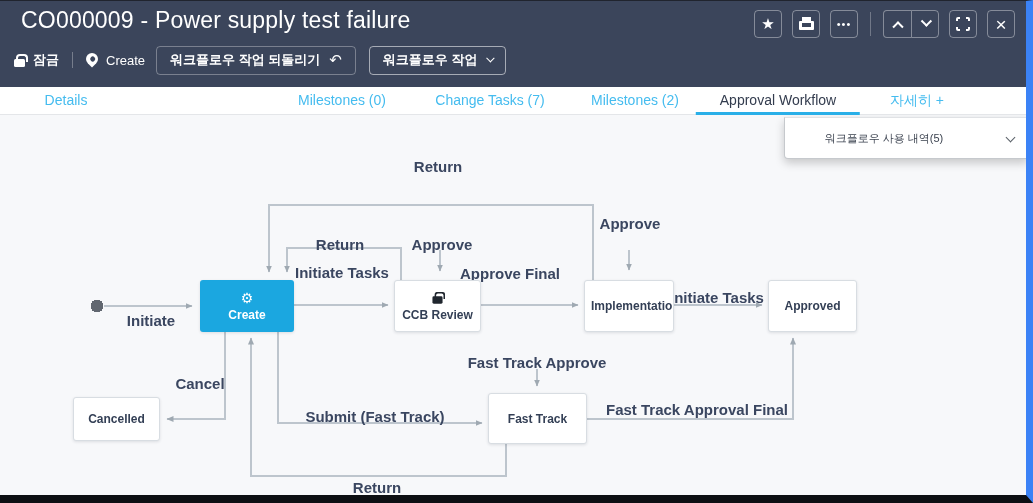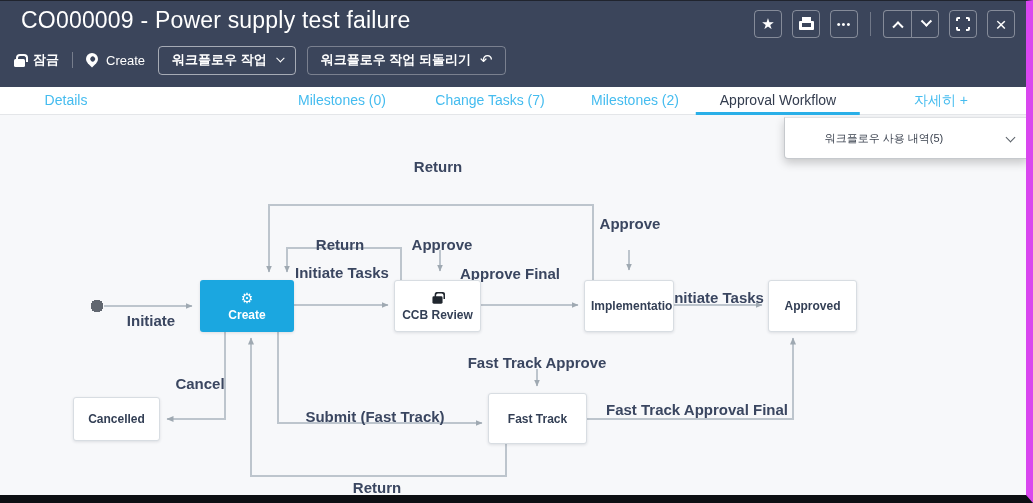--- a/index.html
+++ b/index.html
@@ -3,21 +3,21 @@
 <meta charset="utf-8">
 <style>
   * { margin:0; padding:0; box-sizing:border-box; }
   html,body { background:#e9e9e9; }
   body { font-family:"Liberation Sans","DejaVu Sans",sans-serif; }
 
   .window{
     position:relative; width:1033px; height:503px; overflow:hidden;
     background:#f7f8fa;
     border-top:1px solid #20242e;
-    border-right:7px solid #d946ef;
+    border-right:7px solid #3b82f6;
     border-bottom:8px solid #0d0f13;
   }
 
   
   .titlebar{ position:absolute; left:0; top:0; right:0; height:86px; background:#3B455B; color:#fff; }
   .title{ position:absolute; left:21px; top:6px; font-size:23px; font-weight:400; letter-spacing:.2px; color:#fff; white-space:nowrap; }
 
   .tb-actions{ position:absolute; right:11px; top:9px; display:flex; align-items:center; }
   .icon-btn{ width:28px; height:28px; border:1px solid rgba(255,255,255,.38); border-radius:4px;
     display:flex; align-items:center; justify-content:center; color:#fff; background:transparent; cursor:pointer; }
@@ -125,38 +125,38 @@
         <span class="close-glyph">×</span>
       </div>
     </div>
 
     <div class="action-row">
       <span class="lock" style="color:#fff;"></span>
       <span class="ar-label">잠금</span>
       <span class="ar-divider"></span>
       <span class="pin"></span>
       <span class="ar-label plain">Create</span>
+      <div class="hdr-btn secondary">
+        <span>워크플로우 작업 되돌리기</span>
+        <span class="undo-glyph">↶</span>
+      </div>
       <div class="hdr-btn primary">
         <span>워크플로우 작업</span>
         <span class="chev down small" style="margin-top:2px;"></span>
-      </div>
-      <div class="hdr-btn secondary">
-        <span>워크플로우 작업 되돌리기</span>
-        <span class="undo-glyph">↶</span>
       </div>
     </div>
   </div>
 
   <div class="tabbar">
     <div class="tab" style="left:66px;">Details</div>
     <div class="tab" style="left:342px;">Milestones (0)</div>
     <div class="tab" style="left:490px;">Change Tasks (7)</div>
     <div class="tab" style="left:635px;">Milestones (2)</div>
     <div class="tab active" style="left:778px;">Approval Workflow</div>
-    <div class="tab" style="left:941px;">자세히 +</div>
+    <div class="tab" style="left:917px;">자세히 +</div>
   </div>
 
   <div class="content">
 
     <div class="history-panel">
       <span class="hp-label">워크플로우 사용 내역(5)</span>
       <span class="chev"></span>
     </div>
 
     <svg class="diagram-svg" width="1026" height="381" viewBox="0 0 1026 381" shape-rendering="crispEdges">

